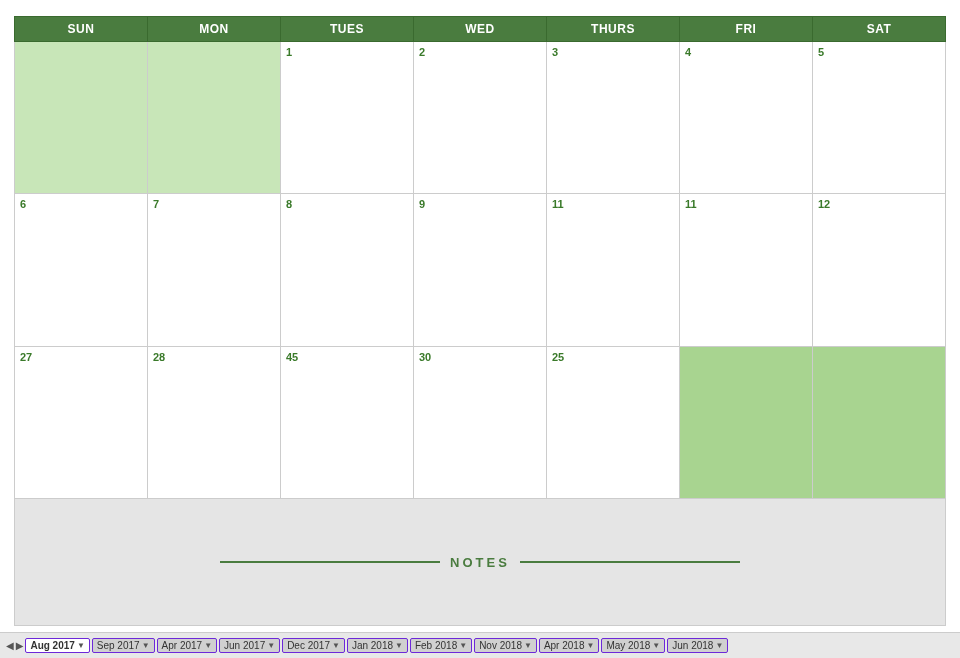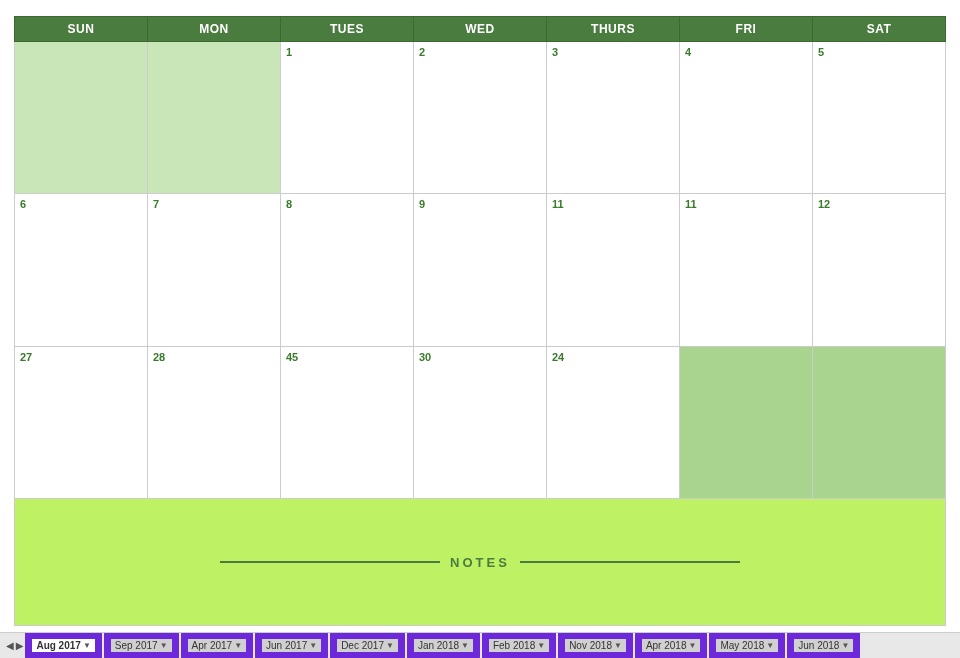--- a/index.html
+++ b/index.html
@@ -72,21 +72,21 @@
 
     .cell-light-green {
       background-color: #c8e6b8;
     }
 
     .cell-medium-green {
       background-color: #a8d490;
     }
 
     .notes-row td {
-      background-color: #bef264;
+      background-color: #e5e5e5;
       text-align: center;
       height: 60px;
       color: #4a7c3f;
       font-size: 13px;
       font-weight: bold;
       letter-spacing: 3px;
       vertical-align: middle;
       border: 1px solid #ccc;
     }
 
@@ -115,21 +115,21 @@
       overflow: hidden;
     }
 
     .nav-sheet {
       display: inline-flex;
       align-items: center;
       gap: 2px;
       font-size: 10px;
       color: #333;
       background: #d0d0d0;
-      border: 7px solid #6d28d9;
+      border: 1px solid #6d28d9;
       border-radius: 2px;
       padding: 1px 4px;
       cursor: pointer;
       white-space: nowrap;
     }
 
     .nav-sheet.active {
       background: white;
       font-weight: bold;
     }
@@ -190,21 +190,21 @@
           <td>9</td>
           <td>11</td>
           <td>11</td>
           <td>12</td>
         </tr>
         <tr>
           <td>27</td>
           <td>28</td>
           <td>45</td>
           <td>30</td>
-          <td>24</td>
+          <td>25</td>
           <td class="cell-medium-green"></td>
           <td class="cell-medium-green"></td>
         </tr>
         <tr class="notes-row">
           <td colspan="7">
             <div class="notes-inner">
               <div class="notes-line"></div>
               <span>NOTES</span>
               <div class="notes-line"></div>
             </div>

